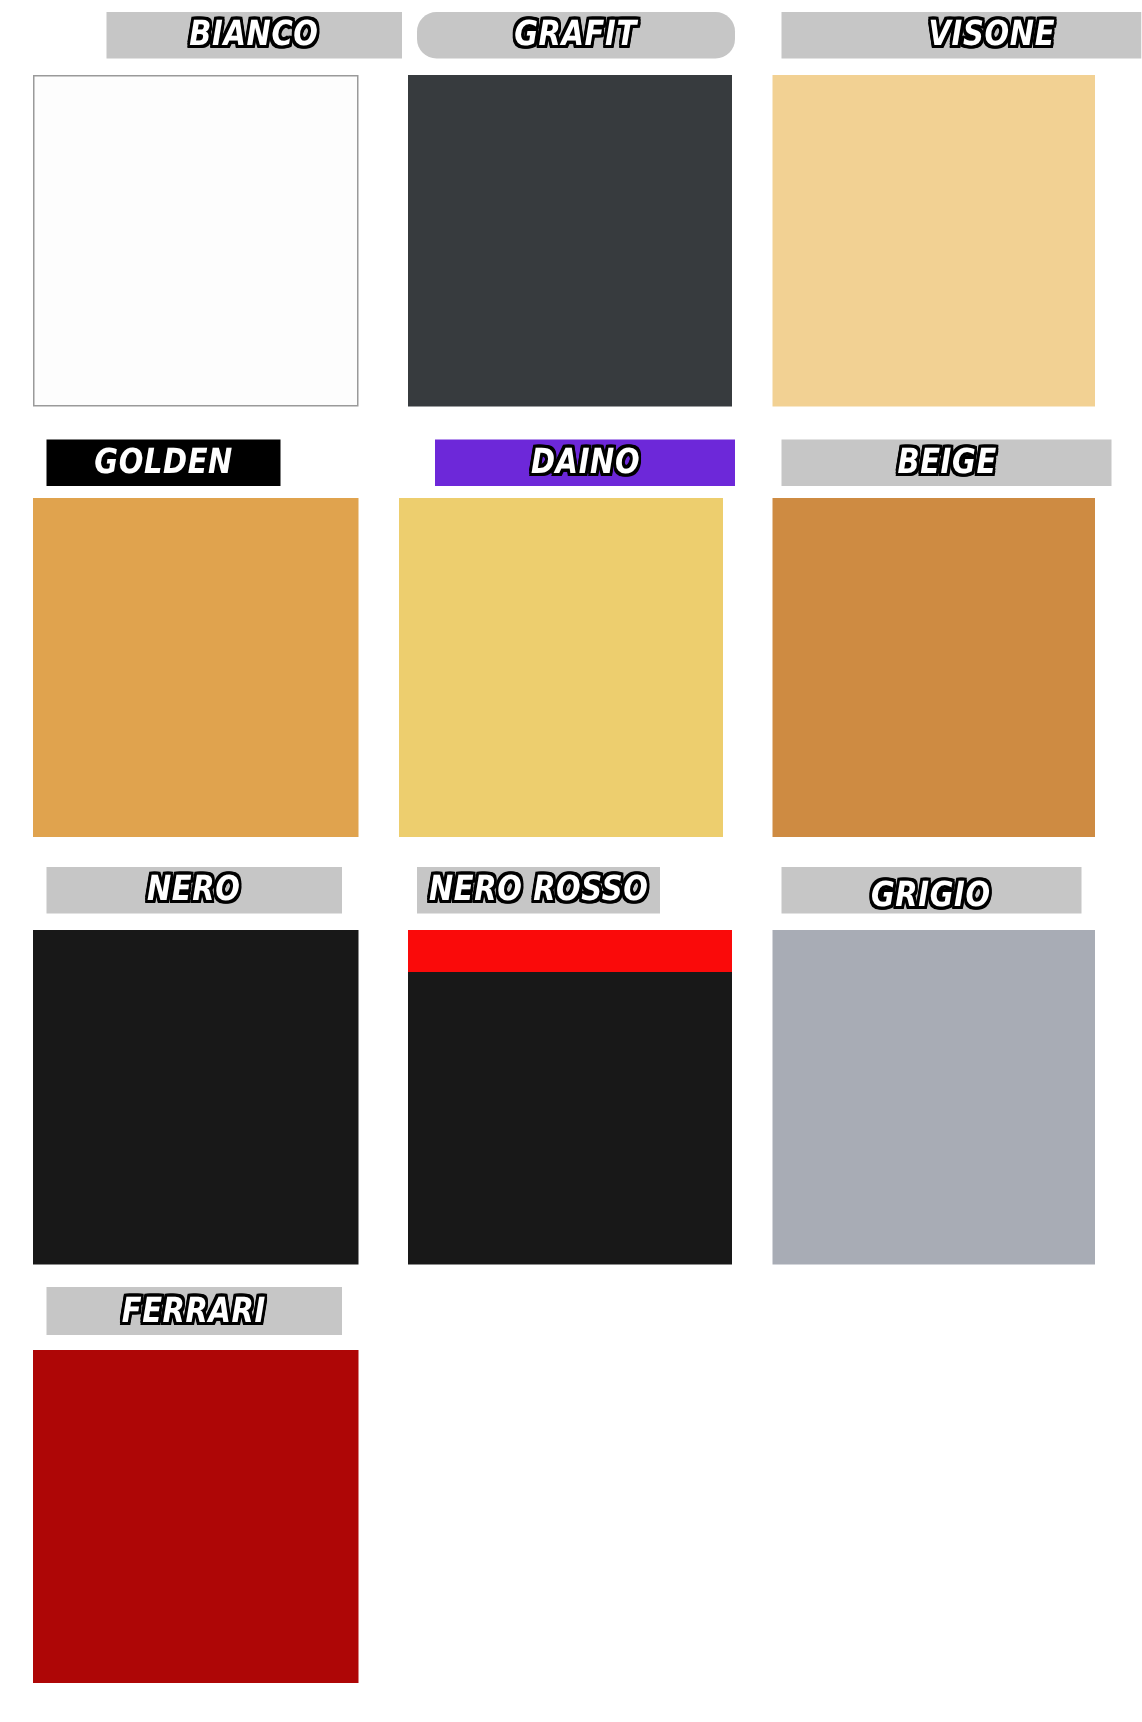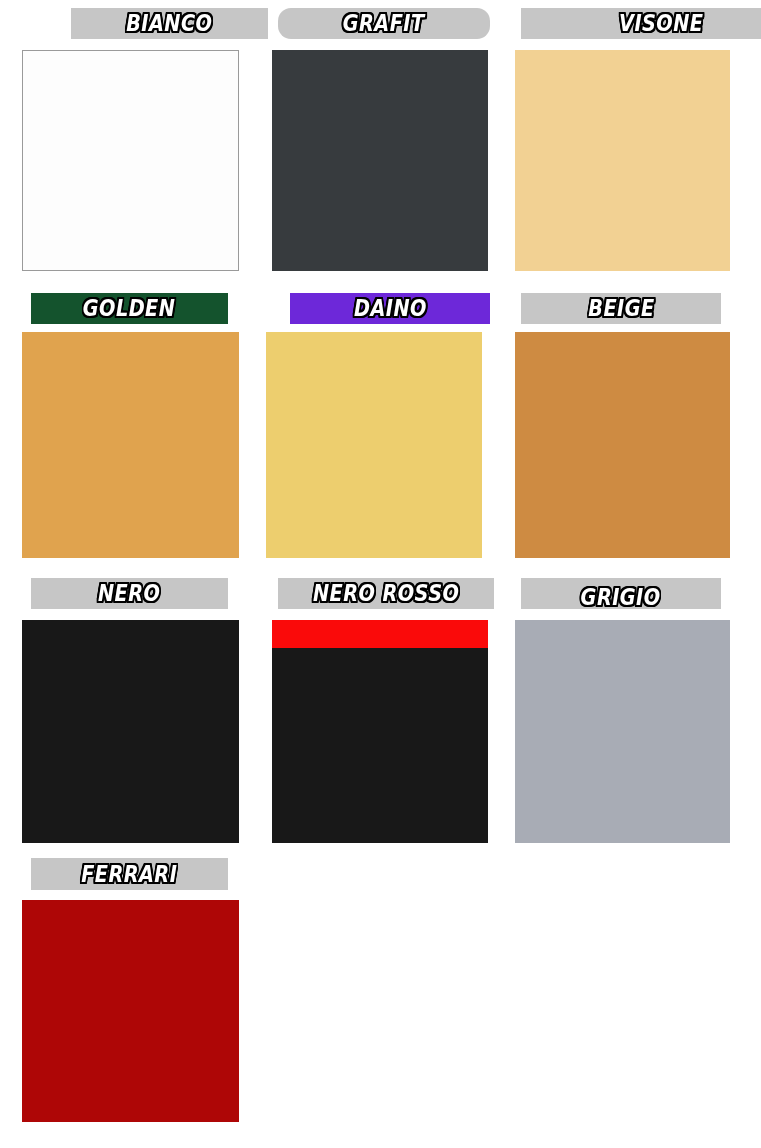--- a/index.html
+++ b/index.html
@@ -94,45 +94,45 @@
       </div>
       <div class="color-chip" style="left: 272px; top: 50px; width: 216px; height: 221px; background: rgb(55, 59, 62);"></div>
     </div>
     <div class="swatch-cell">
       <div class="label-bar" style="left: 521px; top: 8px; width: 200px; height: 31px; background: rgb(198, 198, 198); padding-left: 40px;">
         <span class="label-text">VISONE</span>
       </div>
       <div class="color-chip" style="left: 515px; top: 50px; width: 215px; height: 221px; background: rgb(242, 209, 147);"></div>
     </div>
     <div class="swatch-cell">
-      <div class="label-bar" style="left: 31px; top: 293px; width: 197px; height: 31px; background: #14532d;">
+      <div class="label-bar" style="left: 31px; top: 293px; width: 156px; height: 31px; background: #000000;">
         <span class="label-text">GOLDEN</span>
       </div>
       <div class="color-chip" style="left: 22px; top: 332px; width: 217px; height: 226px; background: rgb(224, 163, 78);"></div>
     </div>
     <div class="swatch-cell">
       <div class="label-bar" style="left: 290px; top: 293px; width: 200px; height: 31px; background: #6d28d9;">
         <span class="label-text">DAINO</span>
       </div>
       <div class="color-chip" style="left: 266px; top: 332px; width: 216px; height: 226px; background: rgb(237, 206, 110);"></div>
     </div>
     <div class="swatch-cell">
-      <div class="label-bar" style="left: 521px; top: 293px; width: 200px; height: 31px; background: rgb(198, 198, 198);">
+      <div class="label-bar" style="left: 521px; top: 293px; width: 220px; height: 31px; background: rgb(198, 198, 198);">
         <span class="label-text">BEIGE</span>
       </div>
       <div class="color-chip" style="left: 515px; top: 332px; width: 215px; height: 226px; background: rgb(206, 139, 66);"></div>
     </div>
     <div class="swatch-cell">
       <div class="label-bar" style="left: 31px; top: 578px; width: 197px; height: 31px; background: rgb(198, 198, 198);">
         <span class="label-text">NERO</span>
       </div>
       <div class="color-chip" style="left: 22px; top: 620px; width: 217px; height: 223px; background: rgb(24, 24, 24);"></div>
     </div>
     <div class="swatch-cell">
-      <div class="label-bar" style="left: 278px; top: 578px; width: 216px; height: 31px; background: rgb(198, 198, 198);">
+      <div class="label-bar" style="left: 278px; top: 578px; width: 162px; height: 31px; background: rgb(198, 198, 198);">
         <span class="label-text">NERO ROSSO</span>
       </div>
       <div class="color-chip" style="left: 272px; top: 620px; width: 216px; height: 223px; background: rgb(24, 24, 24);">
         <div class="chip-band" style="top: 0px; height: 28px; background: rgb(250, 10, 10);"></div>
       </div>
     </div>
     <div class="swatch-cell">
       <div class="label-bar" style="left: 521px; top: 578px; width: 200px; height: 31px; background: rgb(198, 198, 198); align-items: flex-end;">
         <span class="label-text">GRIGIO</span>
       </div>

